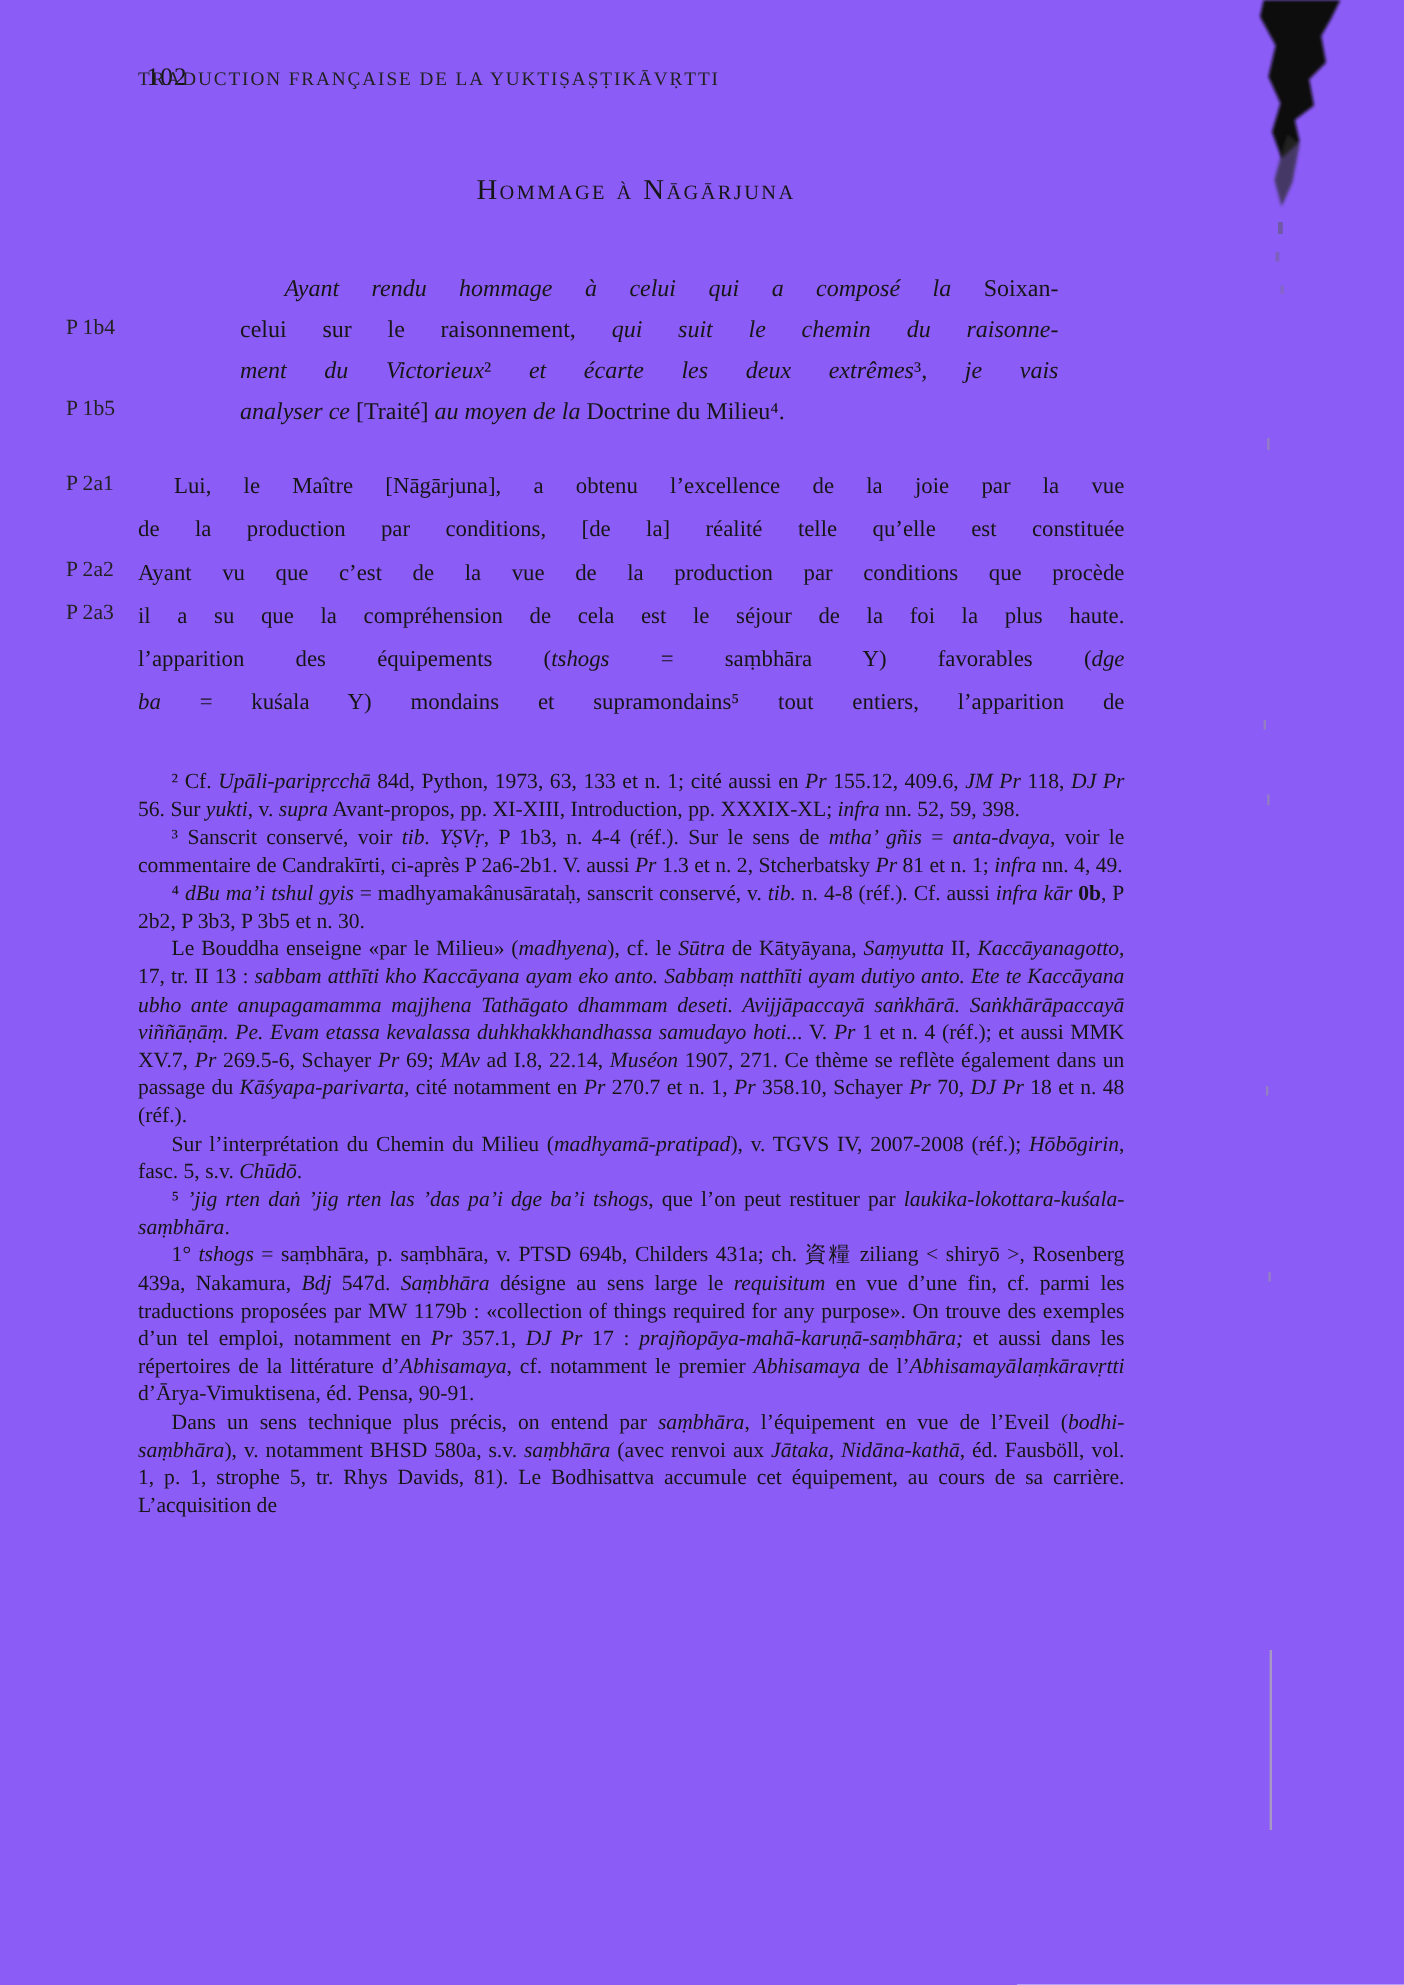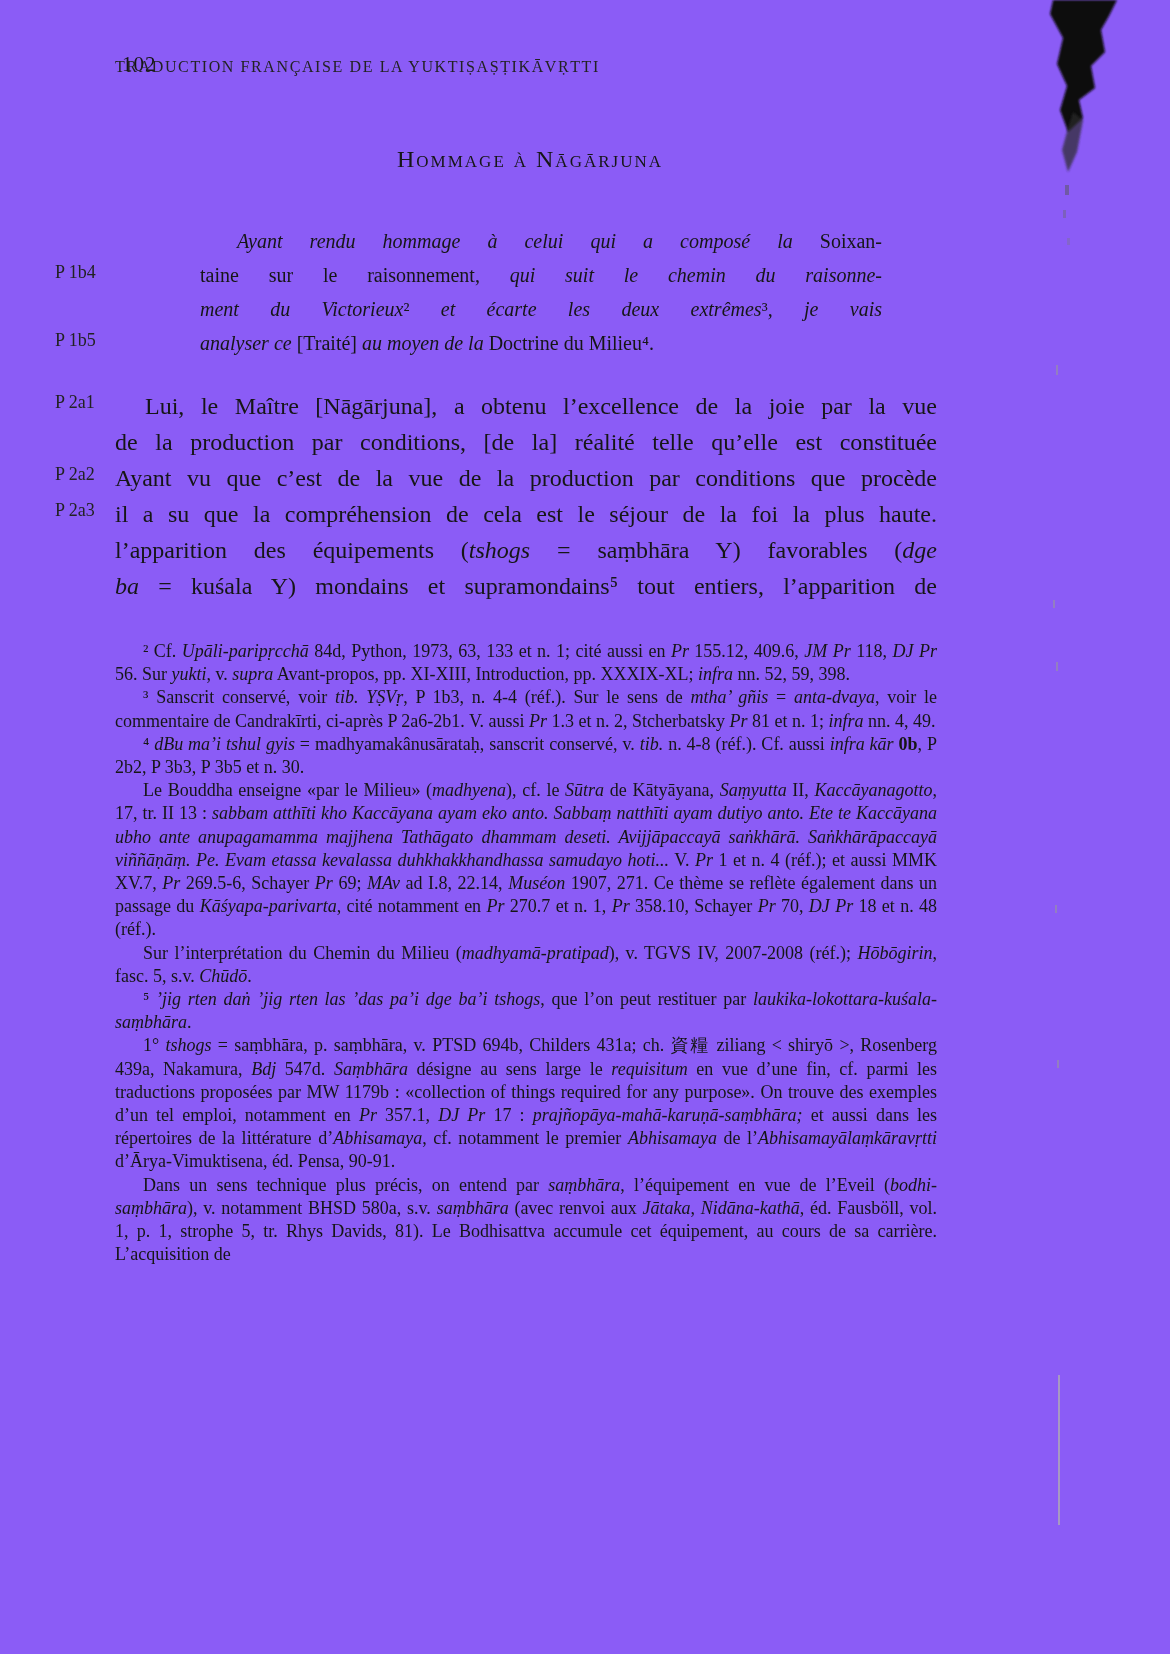--- a/index.html
+++ b/index.html
@@ -12,21 +12,21 @@
   .pagenum{position:absolute;left:122px;top:52px;font-size:21px;letter-spacing:1px;}
   .running-title{position:absolute;left:115px;top:58px;width:830px;
     font-size:16px;letter-spacing:1.6px;color:#222;}
   .section-title{position:absolute;left:115px;top:146px;width:830px;text-align:center;
     font-variant:small-caps;font-size:24px;letter-spacing:2px;}
   .mlabel{position:absolute;left:55px;font-size:18px;color:#222;white-space:nowrap;}
   .verse{position:absolute;left:200px;top:224px;width:682px;font-size:20px;line-height:34px;}
   .verse-line{text-align:justify;text-align-last:justify;}
   .verse-line.first{text-indent:37px;}
   .verse-line.last{text-align-last:auto;}
-  .bodytext{position:absolute;left:115px;top:388px;width:822px;font-size:24px;line-height:36px;}
+  .bodytext{position:absolute;left:115px;top:388px;width:822px;font-size:19px;line-height:36px;}
   .body-line{text-align:justify;text-align-last:justify;}
   .body-line.first{text-indent:30px;}
   .footnotes{position:absolute;left:115px;top:640px;width:822px;font-size:18px;line-height:23.2px;}
   .fnp{margin:0;text-indent:28px;text-align:justify;}
   .tick{position:absolute;width:2px;background:#9a9a96;opacity:.55;}
   .fold{position:absolute;left:1058px;top:1375px;width:2px;height:150px;background:#b3b3ae;opacity:.7;}
   .artifact{position:absolute;left:1005px;top:0;}
 </style>
 </head>
 <body>
@@ -39,21 +39,21 @@
   <div class="section-title">Hommage à Nāgārjuna</div>
 
   <div class="mlabel" style="top:262px">P 1b4</div>
   <div class="mlabel" style="top:330px">P 1b5</div>
   <div class="mlabel" style="top:392px">P 2a1</div>
   <div class="mlabel" style="top:464px">P 2a2</div>
   <div class="mlabel" style="top:500px">P 2a3</div>
 
   <div class="verse">
     <div class="verse-line first"><span class="it">Ayant rendu hommage à celui qui a composé la </span><span>Soixan-</span></div>
-    <div class="verse-line"><span>taine sur le raisonnement, </span><span class="it">qui suit le chemin du raisonne-</span></div>
+    <div class="verse-line"><span>celui sur le raisonnement, </span><span class="it">qui suit le chemin du raisonne-</span></div>
     <div class="verse-line"><span class="it">ment du Victorieux</span><span>²</span><span class="it"> et écarte les deux extrêmes</span><span>³</span><span class="it">, je vais</span></div>
     <div class="verse-line last"><span class="it">analyser ce </span><span>[Traité] </span><span class="it">au moyen de la </span><span>Doctrine du Milieu</span><span>⁴</span><span>.</span></div>
   </div>
 
   <div class="bodytext">
     <div class="body-line first"><span>Lui, le Maître [Nāgārjuna], a obtenu l’excellence de la joie par la vue</span></div>
     <div class="body-line"><span>de la production par conditions, [de la] réalité telle qu’elle est constituée</span></div>
     <div class="body-line"><span>Ayant vu que c’est de la vue de la production par conditions que procède</span></div>
     <div class="body-line"><span>il a su que la compréhension de cela est le séjour de la foi la plus haute.</span></div>
     <div class="body-line"><span>l’apparition des équipements (</span><span class="it">tshogs</span><span> = saṃbhāra Y) favorables (</span><span class="it">dge</span></div>

